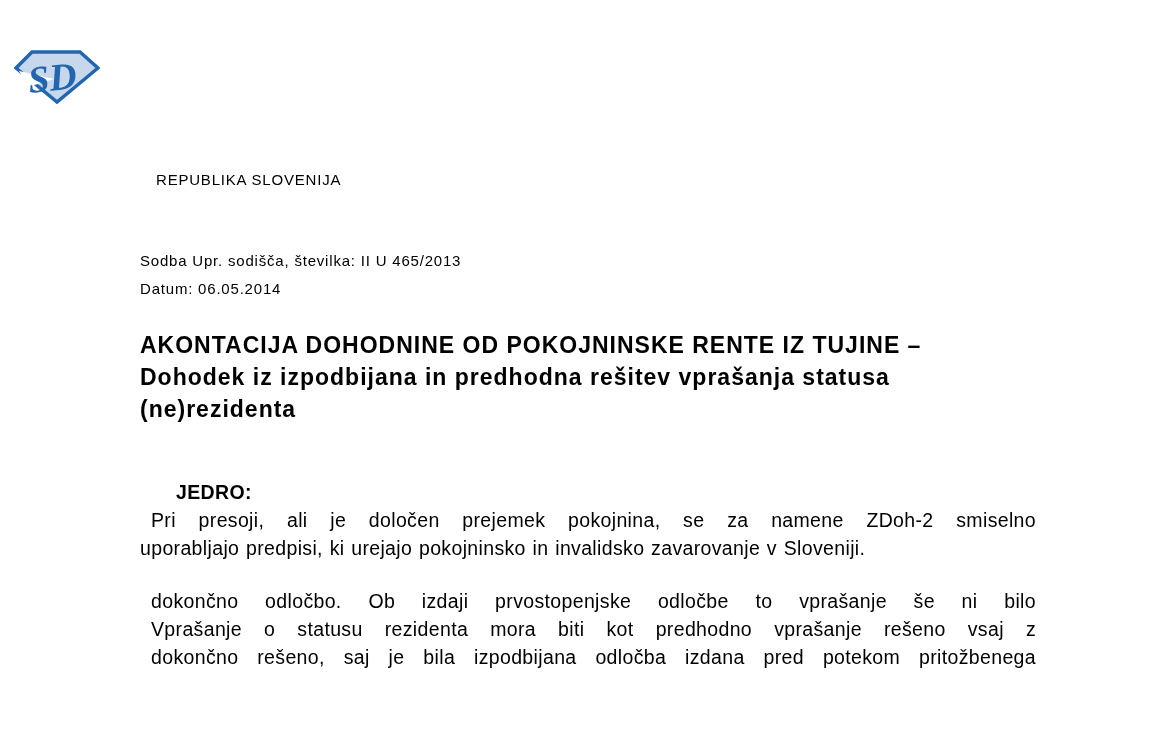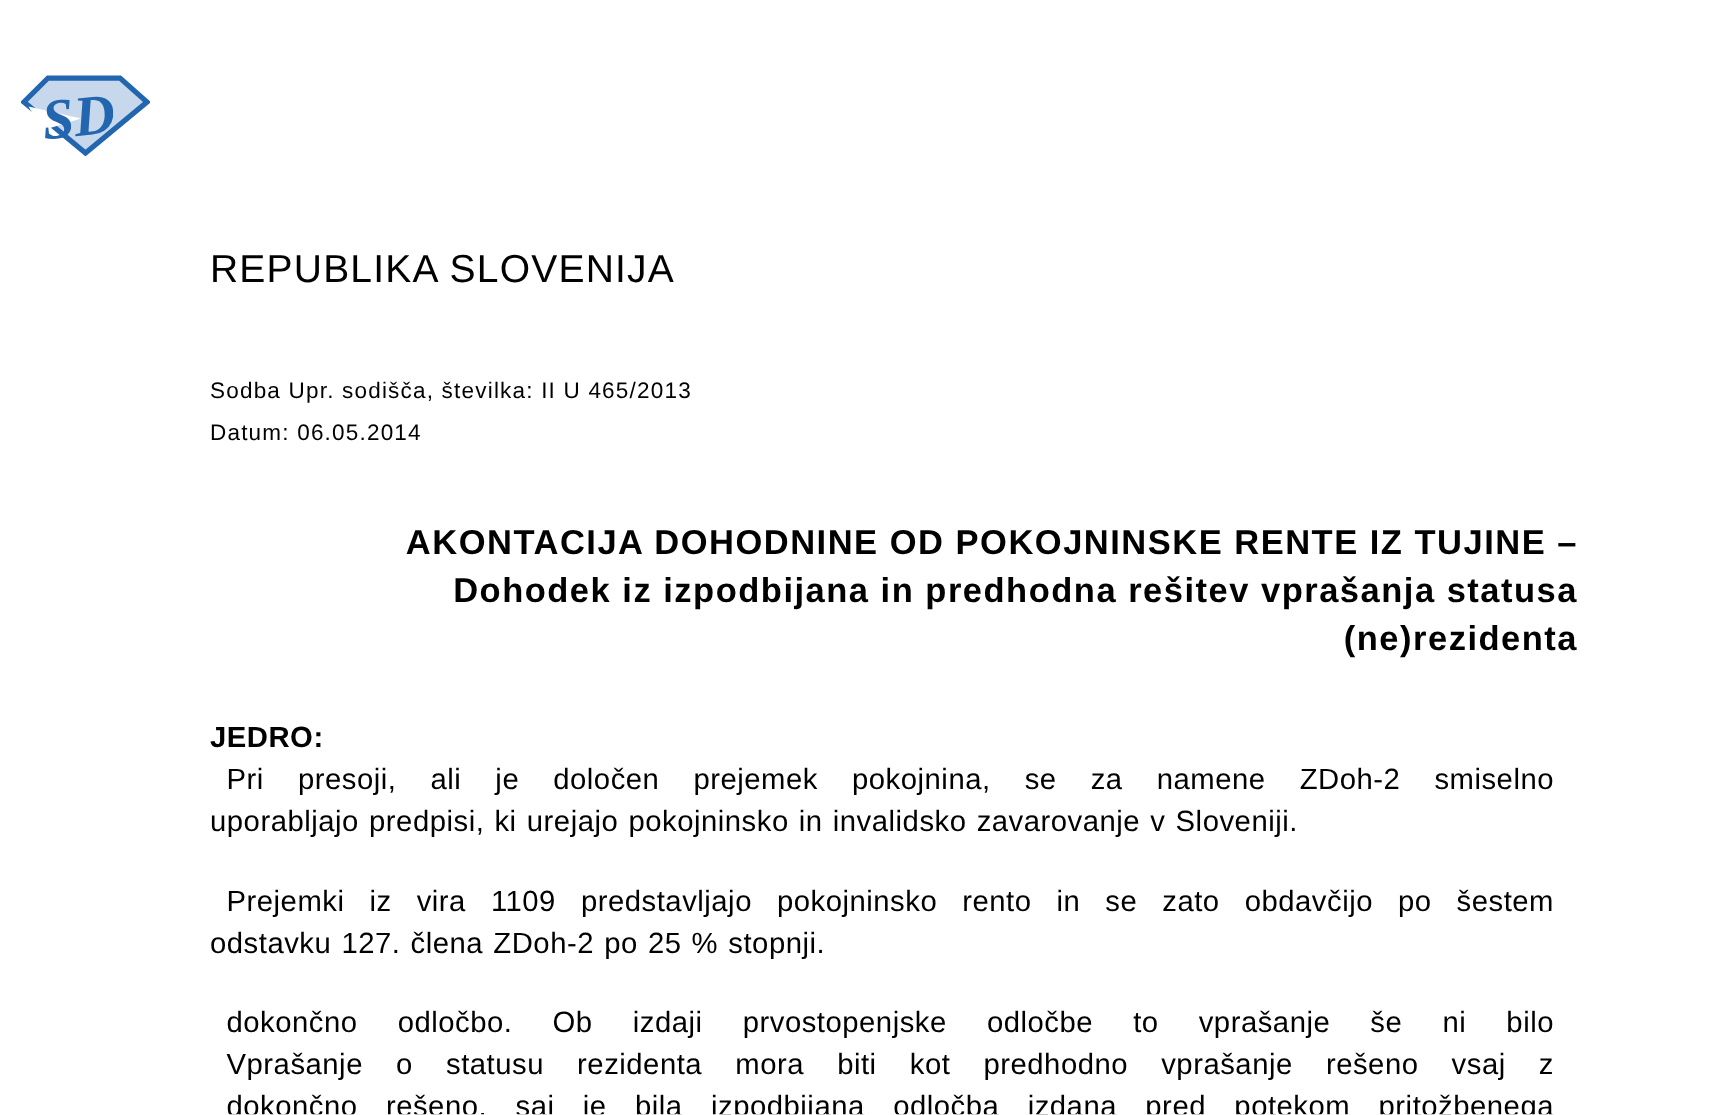--- a/index.html
+++ b/index.html
@@ -17,59 +17,59 @@
   }
   .logo {
     position: absolute;
     left: 14px;
     top: 50px;
     width: 86px;
     height: 54px;
   }
   .org-header {
     position: absolute;
-    left: 140px;
+    left: 156px;
     top: 166px;
     width: 896px;
-    font-size: 26px;
+    font-size: 15px;
     line-height: 27px;
     letter-spacing: 0.8px;
   }
   .case-header {
     position: absolute;
     left: 140px;
     top: 247px;
     width: 896px;
     font-size: 15px;
     line-height: 28px;
     letter-spacing: 0.8px;
   }
   .doc-title {
     position: absolute;
     left: 140px;
     top: 329px;
     width: 896px;
-    margin: 16px;
+    margin: 0;
     font-size: 23px;
     font-weight: bold;
     line-height: 32px;
     letter-spacing: 1px;
-    text-align: right;
+    text-align: left;
   }
   .jedro {
     position: absolute;
     left: 140px;
     top: 478px;
     width: 896px;
     font-size: 19.5px;
     line-height: 28px;
     letter-spacing: 0.35px;
     word-spacing: 1px;
   }
-  .jedro-label { font-weight: bold; }
+  .jedro-label { font-weight: bold; margin-left: 36px; }
   .para { margin: 0 0 0 0; }
   .para + .para { margin-top: 25px; }
   .line { display: block; }
   .line.jl {
     text-align: justify;
     text-align-last: justify;
     margin-left: 11px;
   }
 </style>
 </head>
@@ -99,24 +99,20 @@
   </h1>
 
   <div class="jedro">
     <div class="jedro-label">JEDRO:</div>
 
     <p class="para">
       <span class="line jl">Pri presoji, ali je določen prejemek pokojnina, se za namene ZDoh-2 smiselno</span>
       <span class="line">uporabljajo predpisi, ki urejajo pokojninsko in invalidsko zavarovanje v Sloveniji.</span>
     </p>
 
-    <p class="para">
-      <span class="line jl">Prejemki iz vira 1109 predstavljajo pokojninsko rento in se zato obdavčijo po šestem</span>
-      <span class="line">odstavku 127. člena ZDoh-2 po 25 % stopnji.</span>
-    </p>
 
     <p class="para">
       <span class="line jl">dokončno odločbo. Ob izdaji prvostopenjske odločbe to vprašanje še ni bilo</span>
       <span class="line jl">Vprašanje o statusu rezidenta mora biti kot predhodno vprašanje rešeno vsaj z</span>
       <span class="line jl">dokončno rešeno, saj je bila izpodbijana odločba izdana pred potekom pritožbenega</span>
     </p>
   </div>
 
 </div>
 

